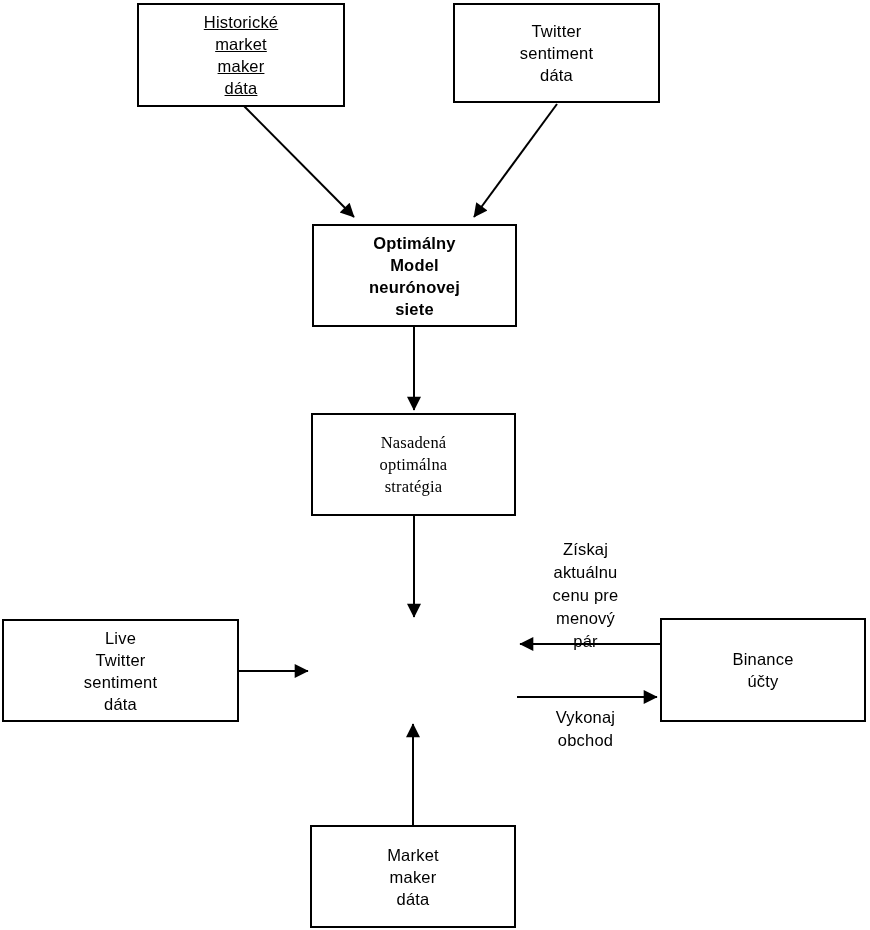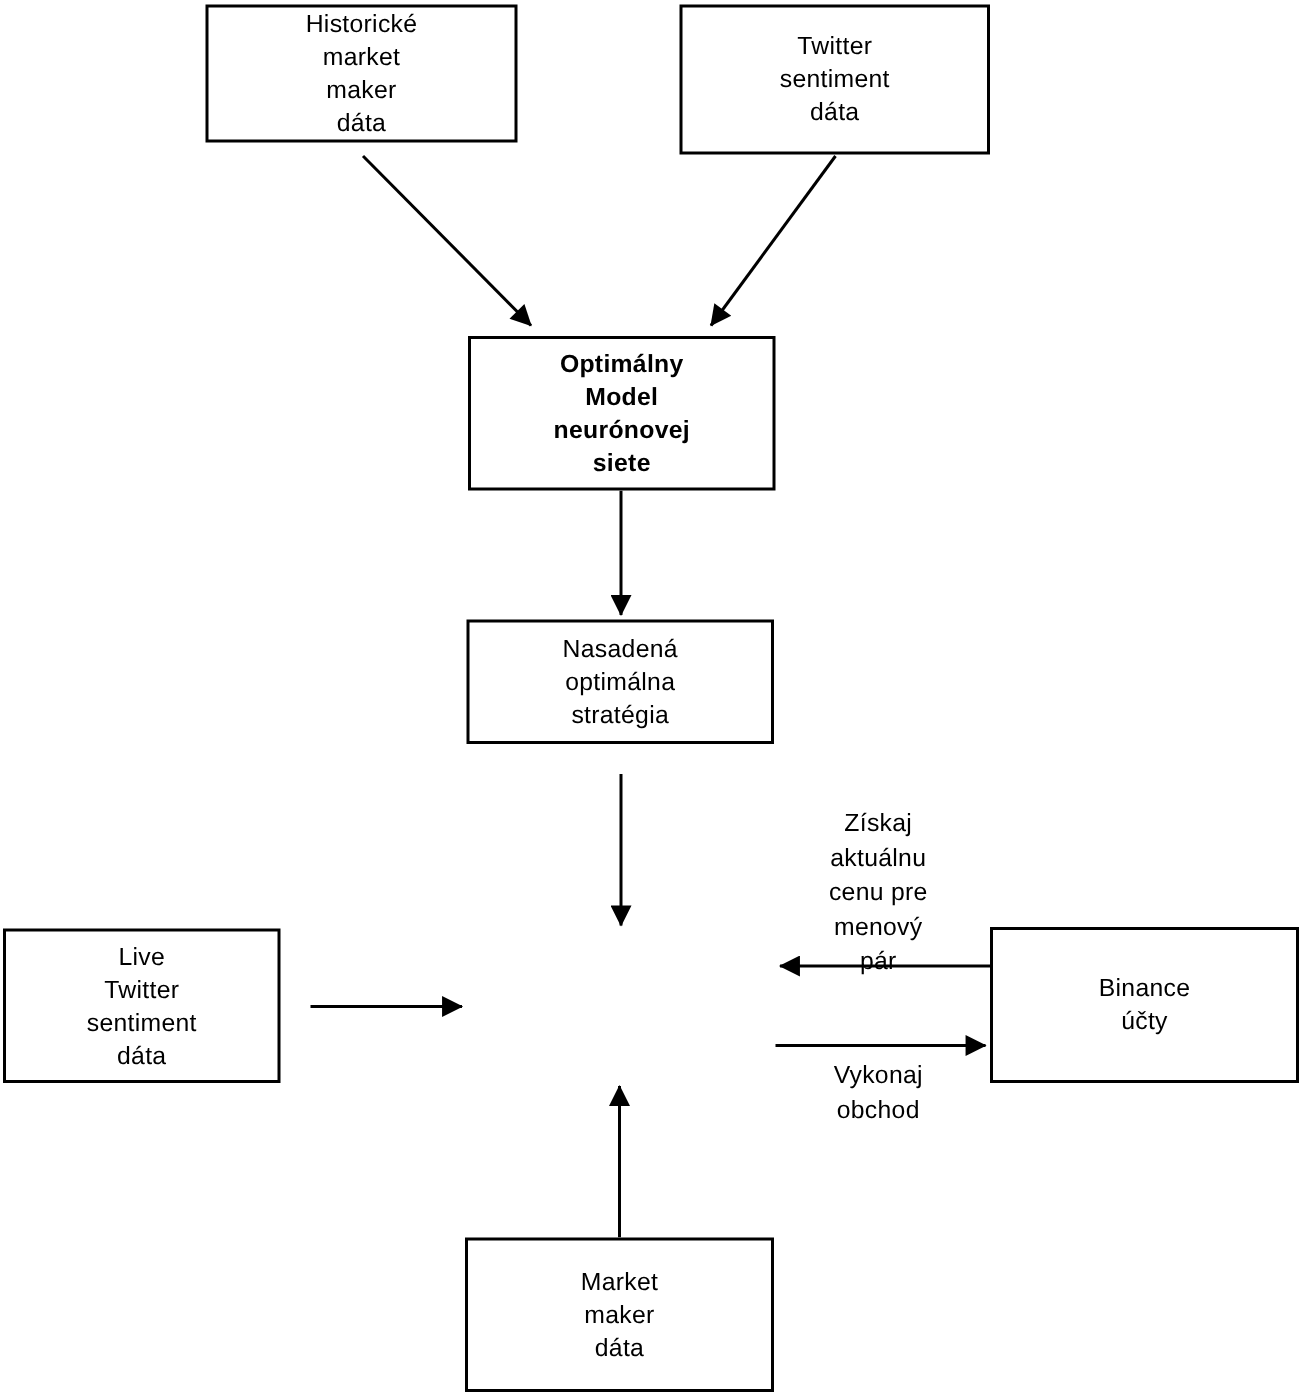--- a/index.html
+++ b/index.html
@@ -39,26 +39,26 @@
   }
   .edge-label {
     position: absolute;
     text-align: center;
     font-size: 16.5px;
     line-height: 23px;
     white-space: pre-line;
     letter-spacing: 0.2px;
   }
   
-  #n-historical { left: 137px; top: 3px;   width: 208px; height: 92px; }
+  #n-historical { left: 137px; top: 3px;   width: 208px; height: 104px; text-decoration: underline; }
   #n-twitter    { left: 453px; top: 3px;   width: 207px; height: 100px; }
   #n-model      { left: 312px; top: 224px; width: 205px; height: 103px; font-weight: bold; }
-  #n-strategy   { left: 311px; top: 413px; width: 205px; height: 83px; }
+  #n-strategy   { left: 311px; top: 413px; width: 205px; height: 103px; font-family: Liberation Serif, serif; }
   #n-trader     { left: 311px; top: 620px; width: 206px; height: 101px; }
-  #n-live       { left: 2px;   top: 619px; width: 185px; height: 103px; }
+  #n-live       { left: 2px;   top: 619px; width: 237px; height: 103px; }
   #n-binance    { left: 660px; top: 618px; width: 206px; height: 104px; }
   #n-market     { left: 310px; top: 825px; width: 206px; height: 103px; }
   #lbl-get-price     { left: 528px; top: 510px; width: 115px; margin-top: 28px; }
   #lbl-execute-trade { left: 528px; top: 706px; width: 115px; }
 </style>
 </head>
 <body>
 
 <div id="canvas">
 

